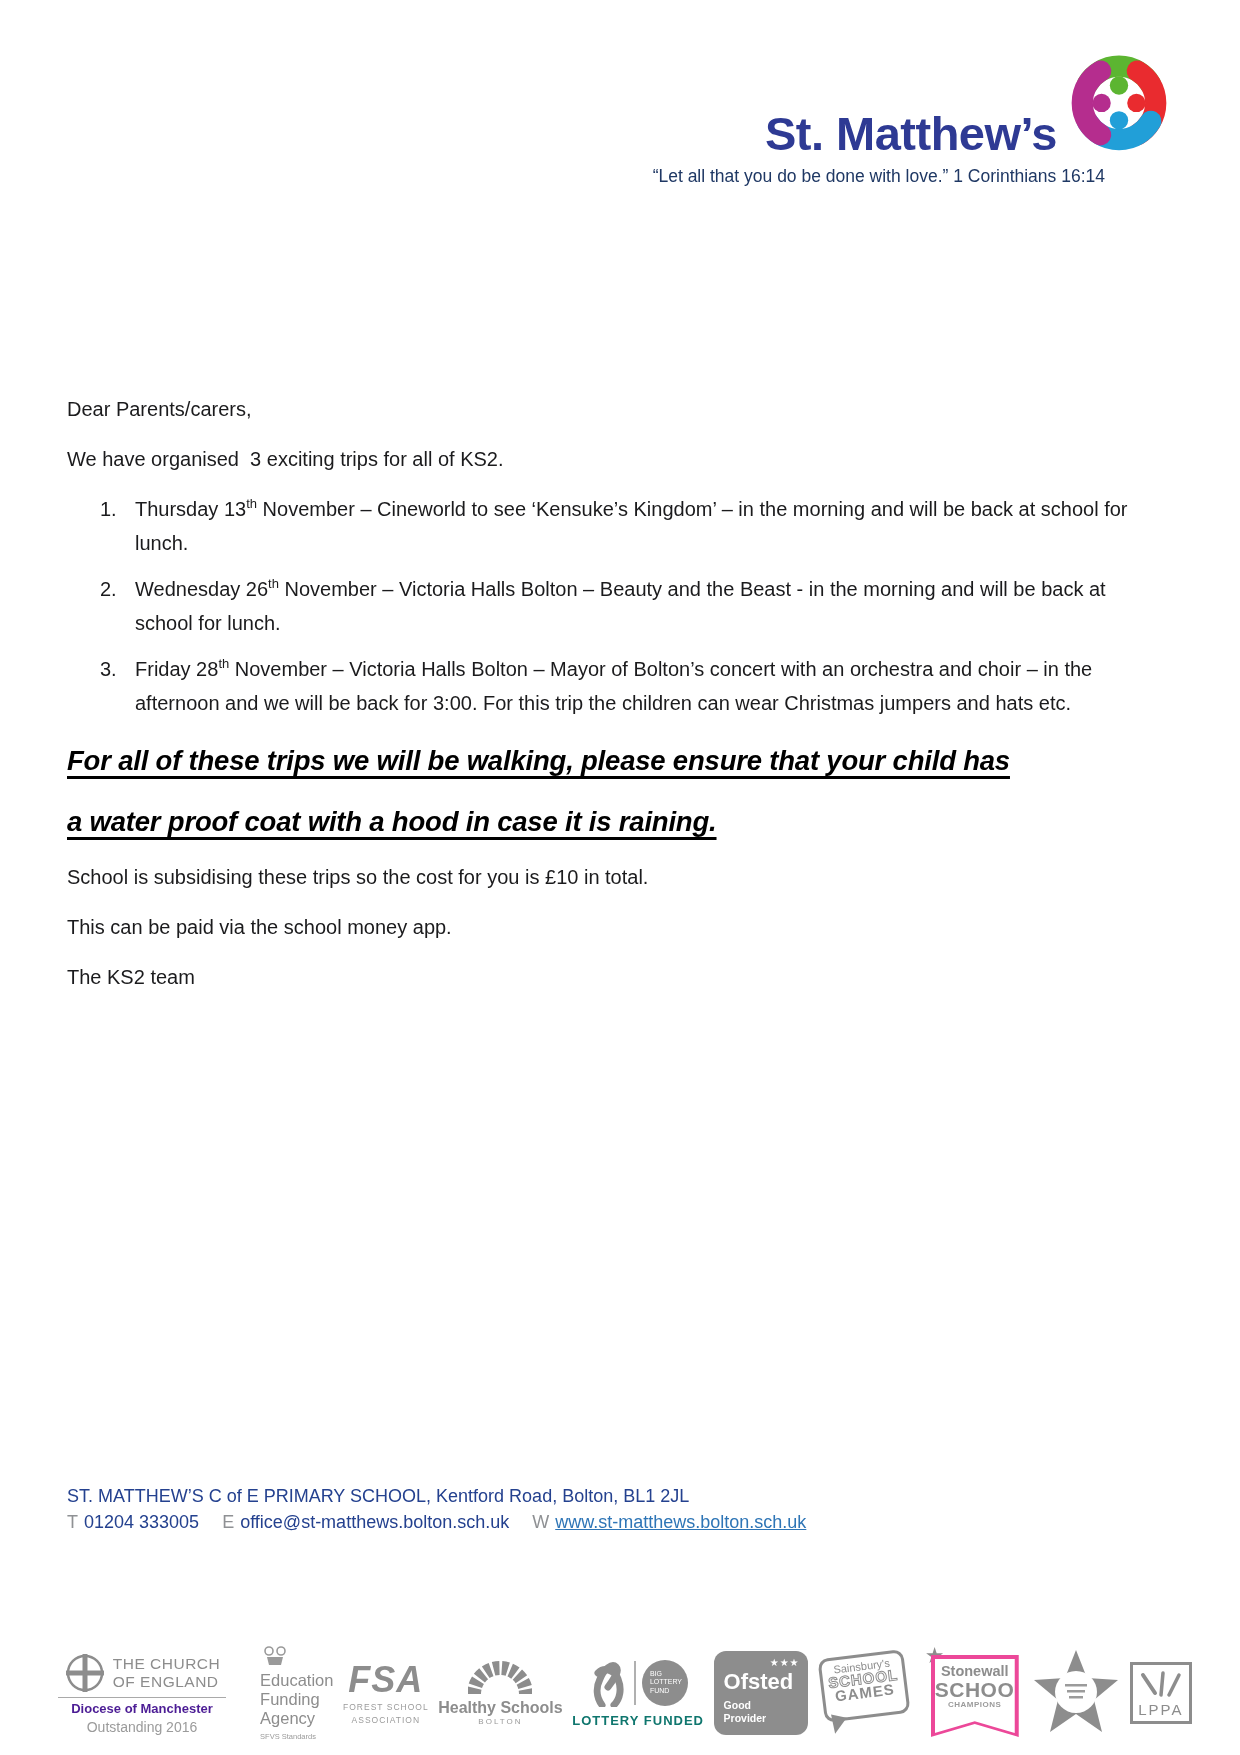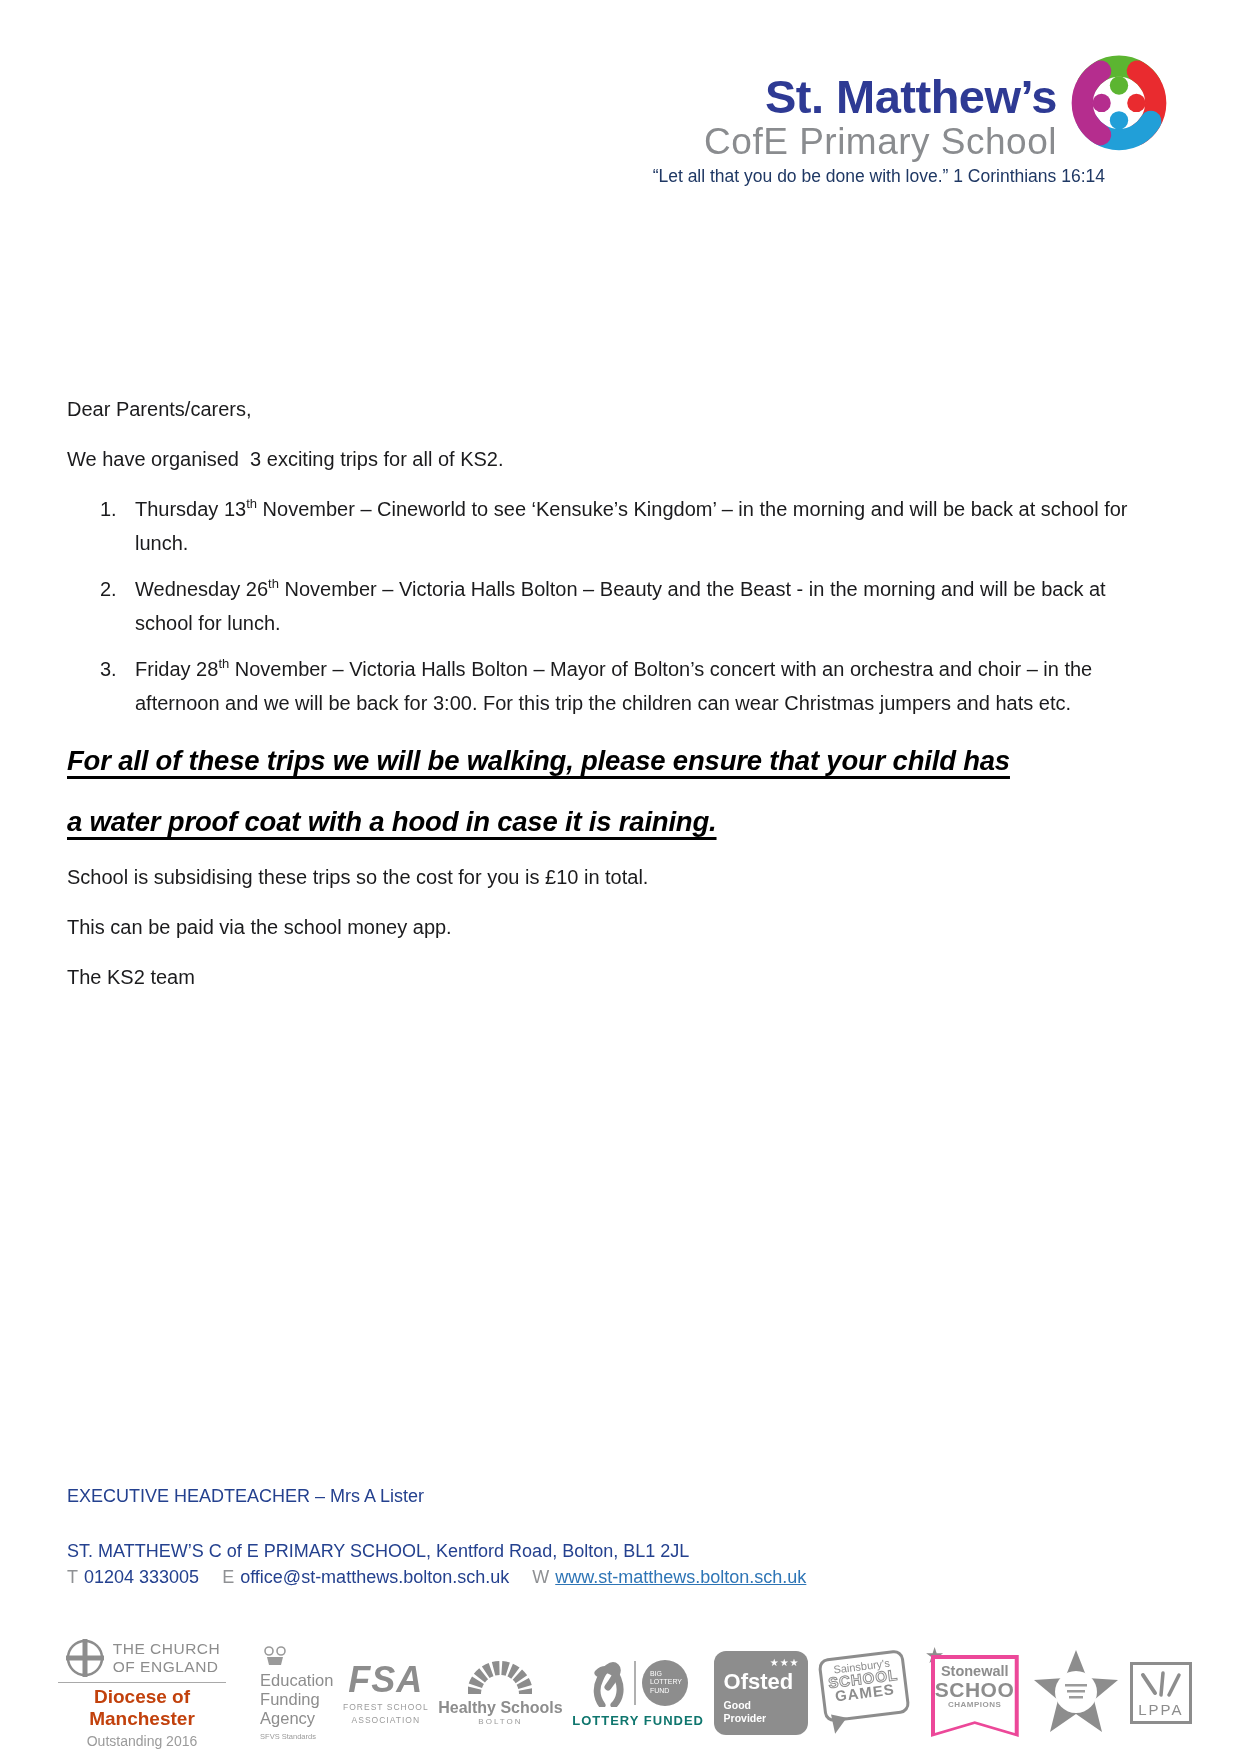--- a/index.html
+++ b/index.html
@@ -47,21 +47,21 @@
     position:absolute; left:56px; right:48px; top:1638px; height:110px;
     display:flex; justify-content:space-between; align-items:center;
     color:#8a8a8a; font-family:"Liberation Sans", sans-serif;
   }
   .lg { text-align:center; }
 
   .coe { width:172px; text-align:center; }
   .coe-top { display:flex; align-items:center; justify-content:center; gap:7px; }
   .coe-name { font-size:15.5px; letter-spacing:0.5px; line-height:1.15; text-align:left; color:#8d8d8d; }
   .coe-div { border-top:1.5px solid #a9a9a9; margin:3px 2px; }
-  .coe-sub { font-size:19px; font-weight:bold; color:#c2410c; }
+  .coe-sub { font-size:13px; font-weight:bold; color:#4c1d95; }
   .coe-sub2 { font-size:14px; color:#9b9b9b; margin-top:3px; }
 
   .efa { display:flex; gap:20px; align-items:flex-end; }
   .efa-bar { width:2.5px; background:#9a9a9a; }
   .efa-col { text-align:left; }
   .efa-crest { margin-left:2px; }
   .efa-name { font-size:16.5px; line-height:1.15; color:#8d8d8d; }
   .efa-sub { font-size:7.5px; margin-top:4px; color:#9b9b9b; }
 
   .fsa { text-align:center; }
@@ -130,21 +130,20 @@
 </style>
 </head>
 <body>
 
 <div class="page">
 
   <div class="header">
     <div class="header-row">
       <div class="titles">
         <div class="school-name">St. Matthew’s</div>
-        <div class="school-type">CofE Primary School</div>
       </div>
       <div class="logo-mark">
         <svg width="116" height="122" viewBox="0 0 120 124">
           <path d="M 27.1 45 A 38 38 0 0 1 92.9 45" fill="none" stroke="#5cb531" stroke-width="22" stroke-linecap="round"></path>
           <path d="M 79 31.1 A 38 38 0 0 1 79 96.9" fill="none" stroke="#e92b2f" stroke-width="22" stroke-linecap="round"></path>
           <path d="M 92.9 83 A 38 38 0 0 1 27.1 83" fill="none" stroke="#219fd8" stroke-width="22" stroke-linecap="round"></path>
           <path d="M 41 96.9 A 38 38 0 0 1 41 31.1" fill="none" stroke="#b52d8e" stroke-width="22" stroke-linecap="round"></path>
           <circle cx="60" cy="46" r="9.5" fill="#5cb531"></circle>
           <circle cx="78" cy="64" r="9.5" fill="#e92b2f"></circle>
           <circle cx="60" cy="82" r="9.5" fill="#219fd8"></circle>
@@ -178,21 +177,20 @@
       <span>For all of these trips we will be walking, please ensure that your child has</span>
       <span>a water proof coat with a hood in case it is raining.</span>
     </div>
 
     <p>School is subsidising these trips so the cost for you is £10 in total.</p>
     <p>This can be paid via the school money app.</p>
     <p>The KS2 team</p>
   </div>
 
   <div class="footer">
-    <div class="head-line">EXECUTIVE HEADTEACHER – Mrs A Lister</div>
     <div class="addr-line">ST. MATTHEW’S C of E PRIMARY SCHOOL, Kentford Road, Bolton, BL1 2JL</div>
     <div class="contact-line">
       <span class="lbl">T</span><span>01204 333005</span><span class="gap"></span>
       <span class="lbl">E</span><span>office@st-matthews.bolton.sch.uk</span><span class="gap"></span>
       <span class="lbl">W</span><span class="weblink">www.st-matthews.bolton.sch.uk</span>
     </div>
   </div>
 
   <div class="logo-strip">
 

